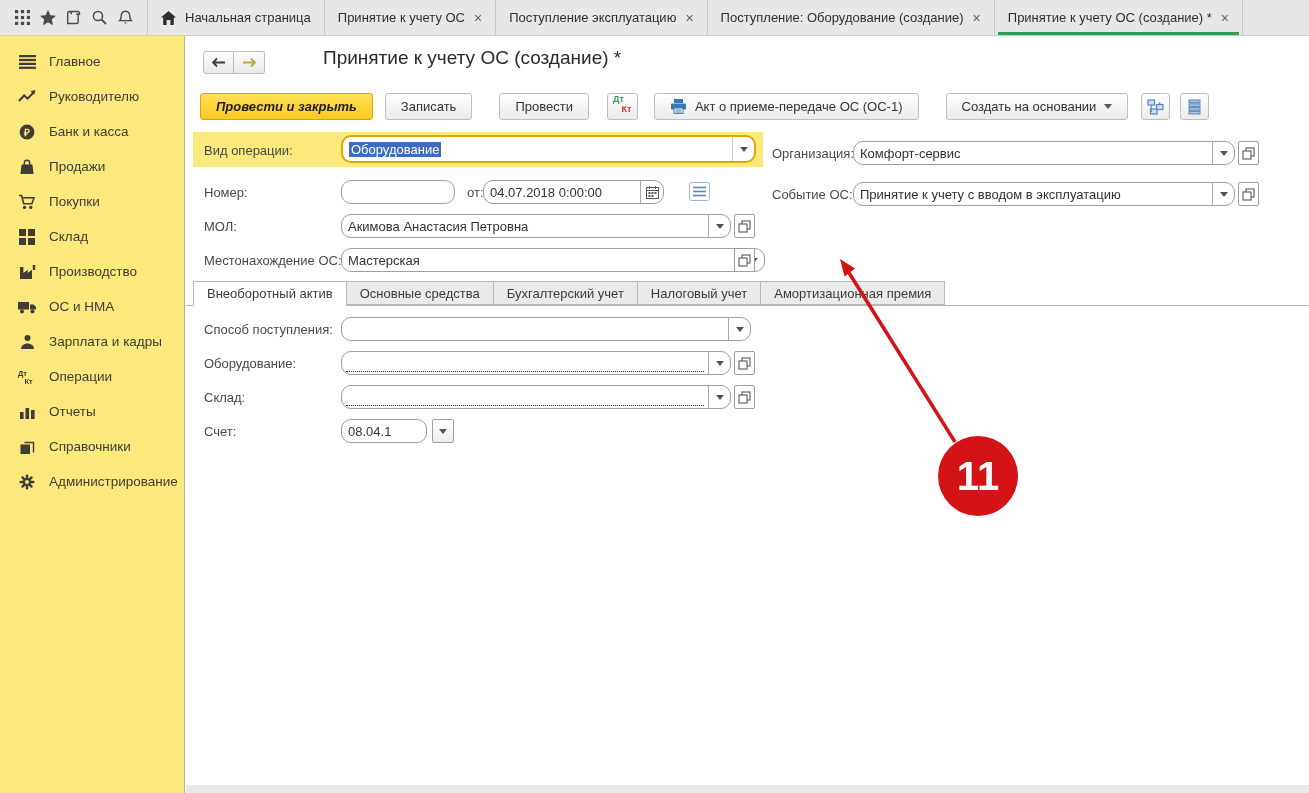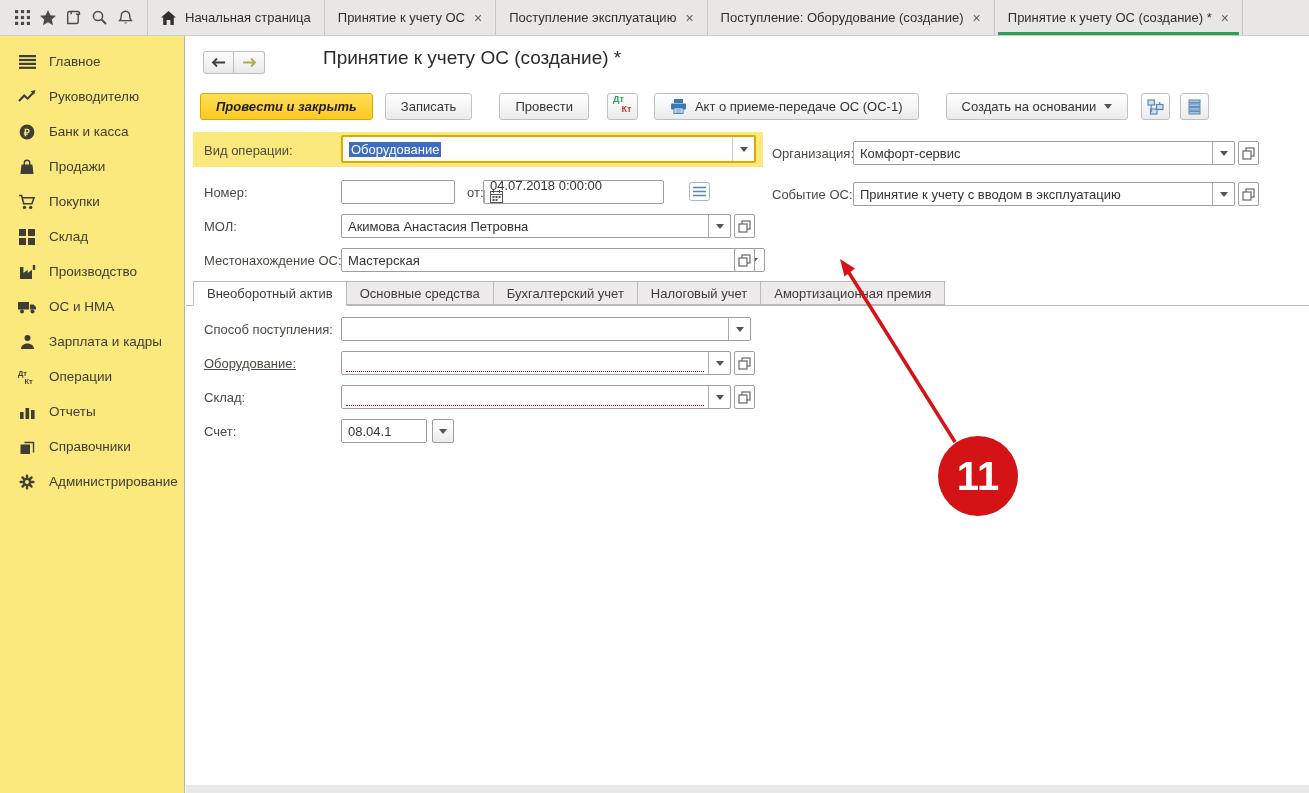--- a/index.html
+++ b/index.html
@@ -44,21 +44,21 @@
   .dtkt { width:31px; padding:0; flex-direction:column; gap:0; line-height:10px; font-size:9px; font-weight:bold; }
   .dtkt .d { color:#2d9e57; margin-right:8px; }
   .dtkt .k { color:#cc3333; margin-left:8px; }
   .iconbtn { width:29px; padding:0; justify-content:center; }
   .caret { width:0; height:0; border-left:4px solid transparent; border-right:4px solid transparent;
     border-top:5px solid #555; display:inline-block; }
 
   .lbl { position:absolute; color:#4a4a44; white-space:nowrap; }
   .hl-band { position:absolute; left:7px; top:95px; width:570px; height:35px; background:#fbe97d; }
 
-  .ctl { position:absolute; height:24px; border:1px solid #9e9e9e; border-radius:2px;
+  .ctl { position:absolute; height:24px; border:1px solid #9e9e9e; border-radius:10px;
     background:#fff; display:flex; align-items:stretch; }
   .ctl .txt { flex:1; display:flex; align-items:center; padding:0 6px; position:relative; overflow:hidden; white-space:nowrap; }
   .ctl .dd { width:22px; border-left:1px solid #ababab; display:flex; align-items:center; justify-content:center; cursor:pointer; }
   .openb { position:absolute; width:21px; height:24px; border:1px solid #9e9e9e; border-radius:2px;
     background:#fff; display:flex; align-items:center; justify-content:center; cursor:pointer; }
   .ddbtn { position:absolute; width:22px; height:24px; border:1px solid #9e9e9e; border-radius:2px;
     background:linear-gradient(#fff,#ededed); display:flex; align-items:center; justify-content:center; cursor:pointer; }
   .gold { border:2px solid #e2a800; height:28px; }
   .gold .dd { border-left:1px solid #c9c9c9; }
   .sel { background:#3d6cc0; color:#fff; padding:0 2px; }
@@ -360,21 +360,21 @@
     <div class="dd">
         <span class="caret"></span>
       </div>
   </div>
 
   <div class="lbl" style="left:18px; top:148px;">Номер:</div>
   <div class="ctl" style="left:155px; top:143px; width:114px;">
     <div class="txt"></div>
   </div>
   <div class="lbl" style="left:281px; top:148px;">от:</div>
-  <div class="ctl" style="left:297px; top:143px; width:181px;flex-direction:column;">
+  <div class="ctl" style="left:297px; top:143px; width:181px;">
     <div class="txt">04.07.2018  0:00:00</div>
     <div class="calbtn">
       <span style="display:flex">
         <svg width="13" height="13" viewBox="0 0 13 13">
             <rect x="0.5" y="1.5" width="12" height="11" fill="none" stroke="#555" stroke-width="1"></rect>
             <line x1="0.5" y1="4.5" x2="12.5" y2="4.5" stroke="#555"></line>
             <line x1="3.5" y1="0" x2="3.5" y2="3" stroke="#555"></line>
             <line x1="9.5" y1="0" x2="9.5" y2="3" stroke="#555"></line>
             <g fill="#555">
               <rect x="2.5" y="6" width="2" height="2"></rect>
@@ -472,21 +472,21 @@
   <div class="ftab-line"></div>
 
   <div class="lbl" style="left:18px; top:285px;">Способ поступления:</div>
   <div class="ctl" style="left:155px; top:280px; width:410px;">
     <div class="txt"></div>
     <div class="dd">
         <span class="caret"></span>
       </div>
   </div>
 
-  <div class="lbl" style="left:18px; top:319px;text-decoration:underline;">Оборудование:</div>
+  <div class="lbl" style="left:18px; top:319px;">Оборудование:</div>
   <div class="ctl req" style="left:155px; top:314px; width:390px;">
     <div class="txt"></div>
     <div class="dd">
         <span class="caret"></span>
       </div>
   </div>
   <div class="openb" style="left:548px; top:314px;">
     <span style="display:flex">
         <svg width="13" height="13" viewBox="0 0 13 13">
           <rect x="4" y="1" width="8" height="8" fill="none" stroke="#666" stroke-width="1.2"></rect>

